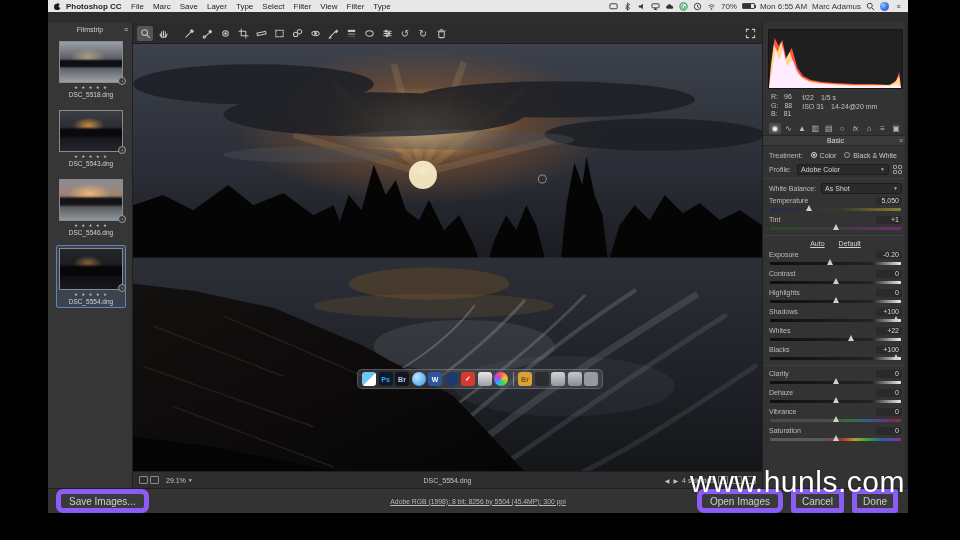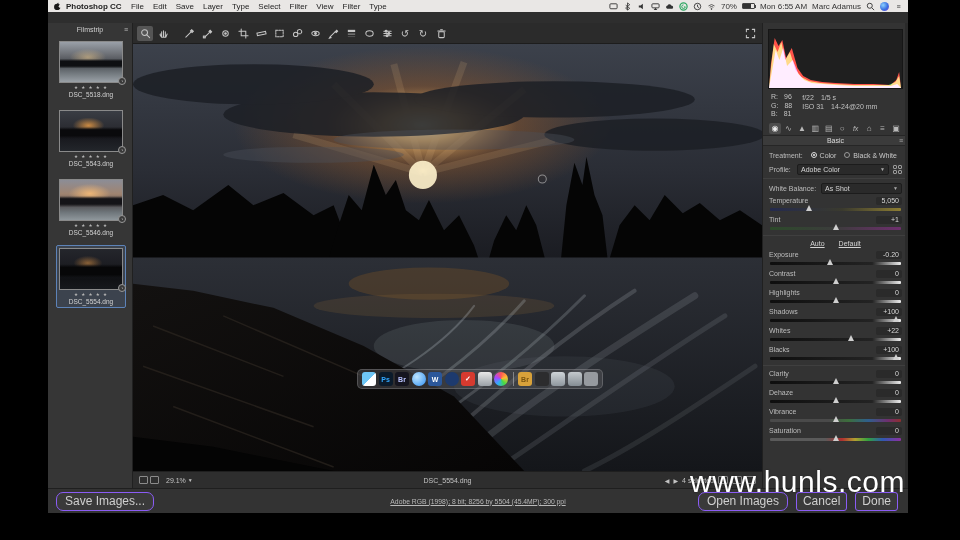--- a/index.html
+++ b/index.html
@@ -132,22 +132,22 @@
   .strack.tint { background:linear-gradient(90deg,#2c4a2a,#3c3c3c 50%,#6e2f6e); }
   .strack.vib { background:linear-gradient(90deg,#4a4a4a,#4a4a4a 45%,#3c6e3c 60%,#2f5f8d 75%,#6e2f6e 90%,#8d2f2f); }
   .strack.sat { background:linear-gradient(90deg,#5a5a5a,#5a5a5a 42%,#b03030 55%,#b0a030 65%,#30a040 75%,#3058b0 86%,#8d30a0); }
   .sthumb { position:absolute; top:-3px; width:0; height:0; margin-left:-3px;
     border-left:3.5px solid transparent; border-right:3.5px solid transparent; border-bottom:6px solid #cfcfcf; }
   .rp-scroll { position:absolute; right:0; top:0; bottom:0; width:3px; background:#2a2a2a; }
 
   
   .bottombar { height:25px; background:#333333; border-top:1px solid #1f1f1f;
     display:flex; align-items:center; position:relative; font-size:7.5px; color:#c9c9c9; }
-  .btn { border:1px solid #8b5cf6; background:#3a3a3a; color:#cfcfcf; border-radius:7px;
-    padding:1.5px 8px; font-size:12px; }
+  .btn { border:5px solid #8b5cf6; background:#3a3a3a; color:#cfcfcf; border-radius:7px;
+    padding:1.5px 8px; font-size:10px; }
   .btn.sq { border-radius:3px; padding:1.5px 6px;text-align:center; }
   .save { margin-left:8px; }
   .wf { position:absolute; left:0; right:0; text-align:center; }
   .wf span { color:#b9b9b9; text-decoration:underline; font-size:6.8px; }
   .bb-right { margin-left:auto; display:flex; gap:8px; margin-right:10px; align-items:center; }
 
   
   .watermark { position:absolute; left:690px; top:465px; z-index:50; color:#fff; font-size:30px;
     letter-spacing:.5px; text-shadow:0 0 2px rgba(0,0,0,.4); }
   .dock { position:absolute; left:50%; transform:translateX(-50%); bottom:3px; height:20px;
@@ -167,21 +167,21 @@
     <div class="menubar">
       <span class="mb-ic">
         <svg viewBox="0 0 12 12">
             <circle cx="5.6" cy="6.6" r="4.2" fill="#1a1a1a"></circle>
             <circle cx="9.6" cy="5.6" r="2" fill="#e9e7e5"></circle>
             <ellipse cx="6.6" cy="1.8" rx="1.1" ry="0.7" fill="#1a1a1a" transform="rotate(-35 6.6 1.8)"></ellipse>
           </svg>
       </span>
       <span class="appname">Photoshop CC</span>
       <span class="menu">File</span>
-      <span class="menu">Edit</span>
+      <span class="menu">Marc</span>
       <span class="menu">Save</span>
       <span class="menu">Layer</span>
       <span class="menu">Type</span>
       <span class="menu">Select</span>
       <span class="menu">Filter</span>
       <span class="menu">View</span>
       <span class="menu">Filter</span>
       <span class="menu">Type</span>
       <span class="mb-right">
         <span class="mb-ic">

